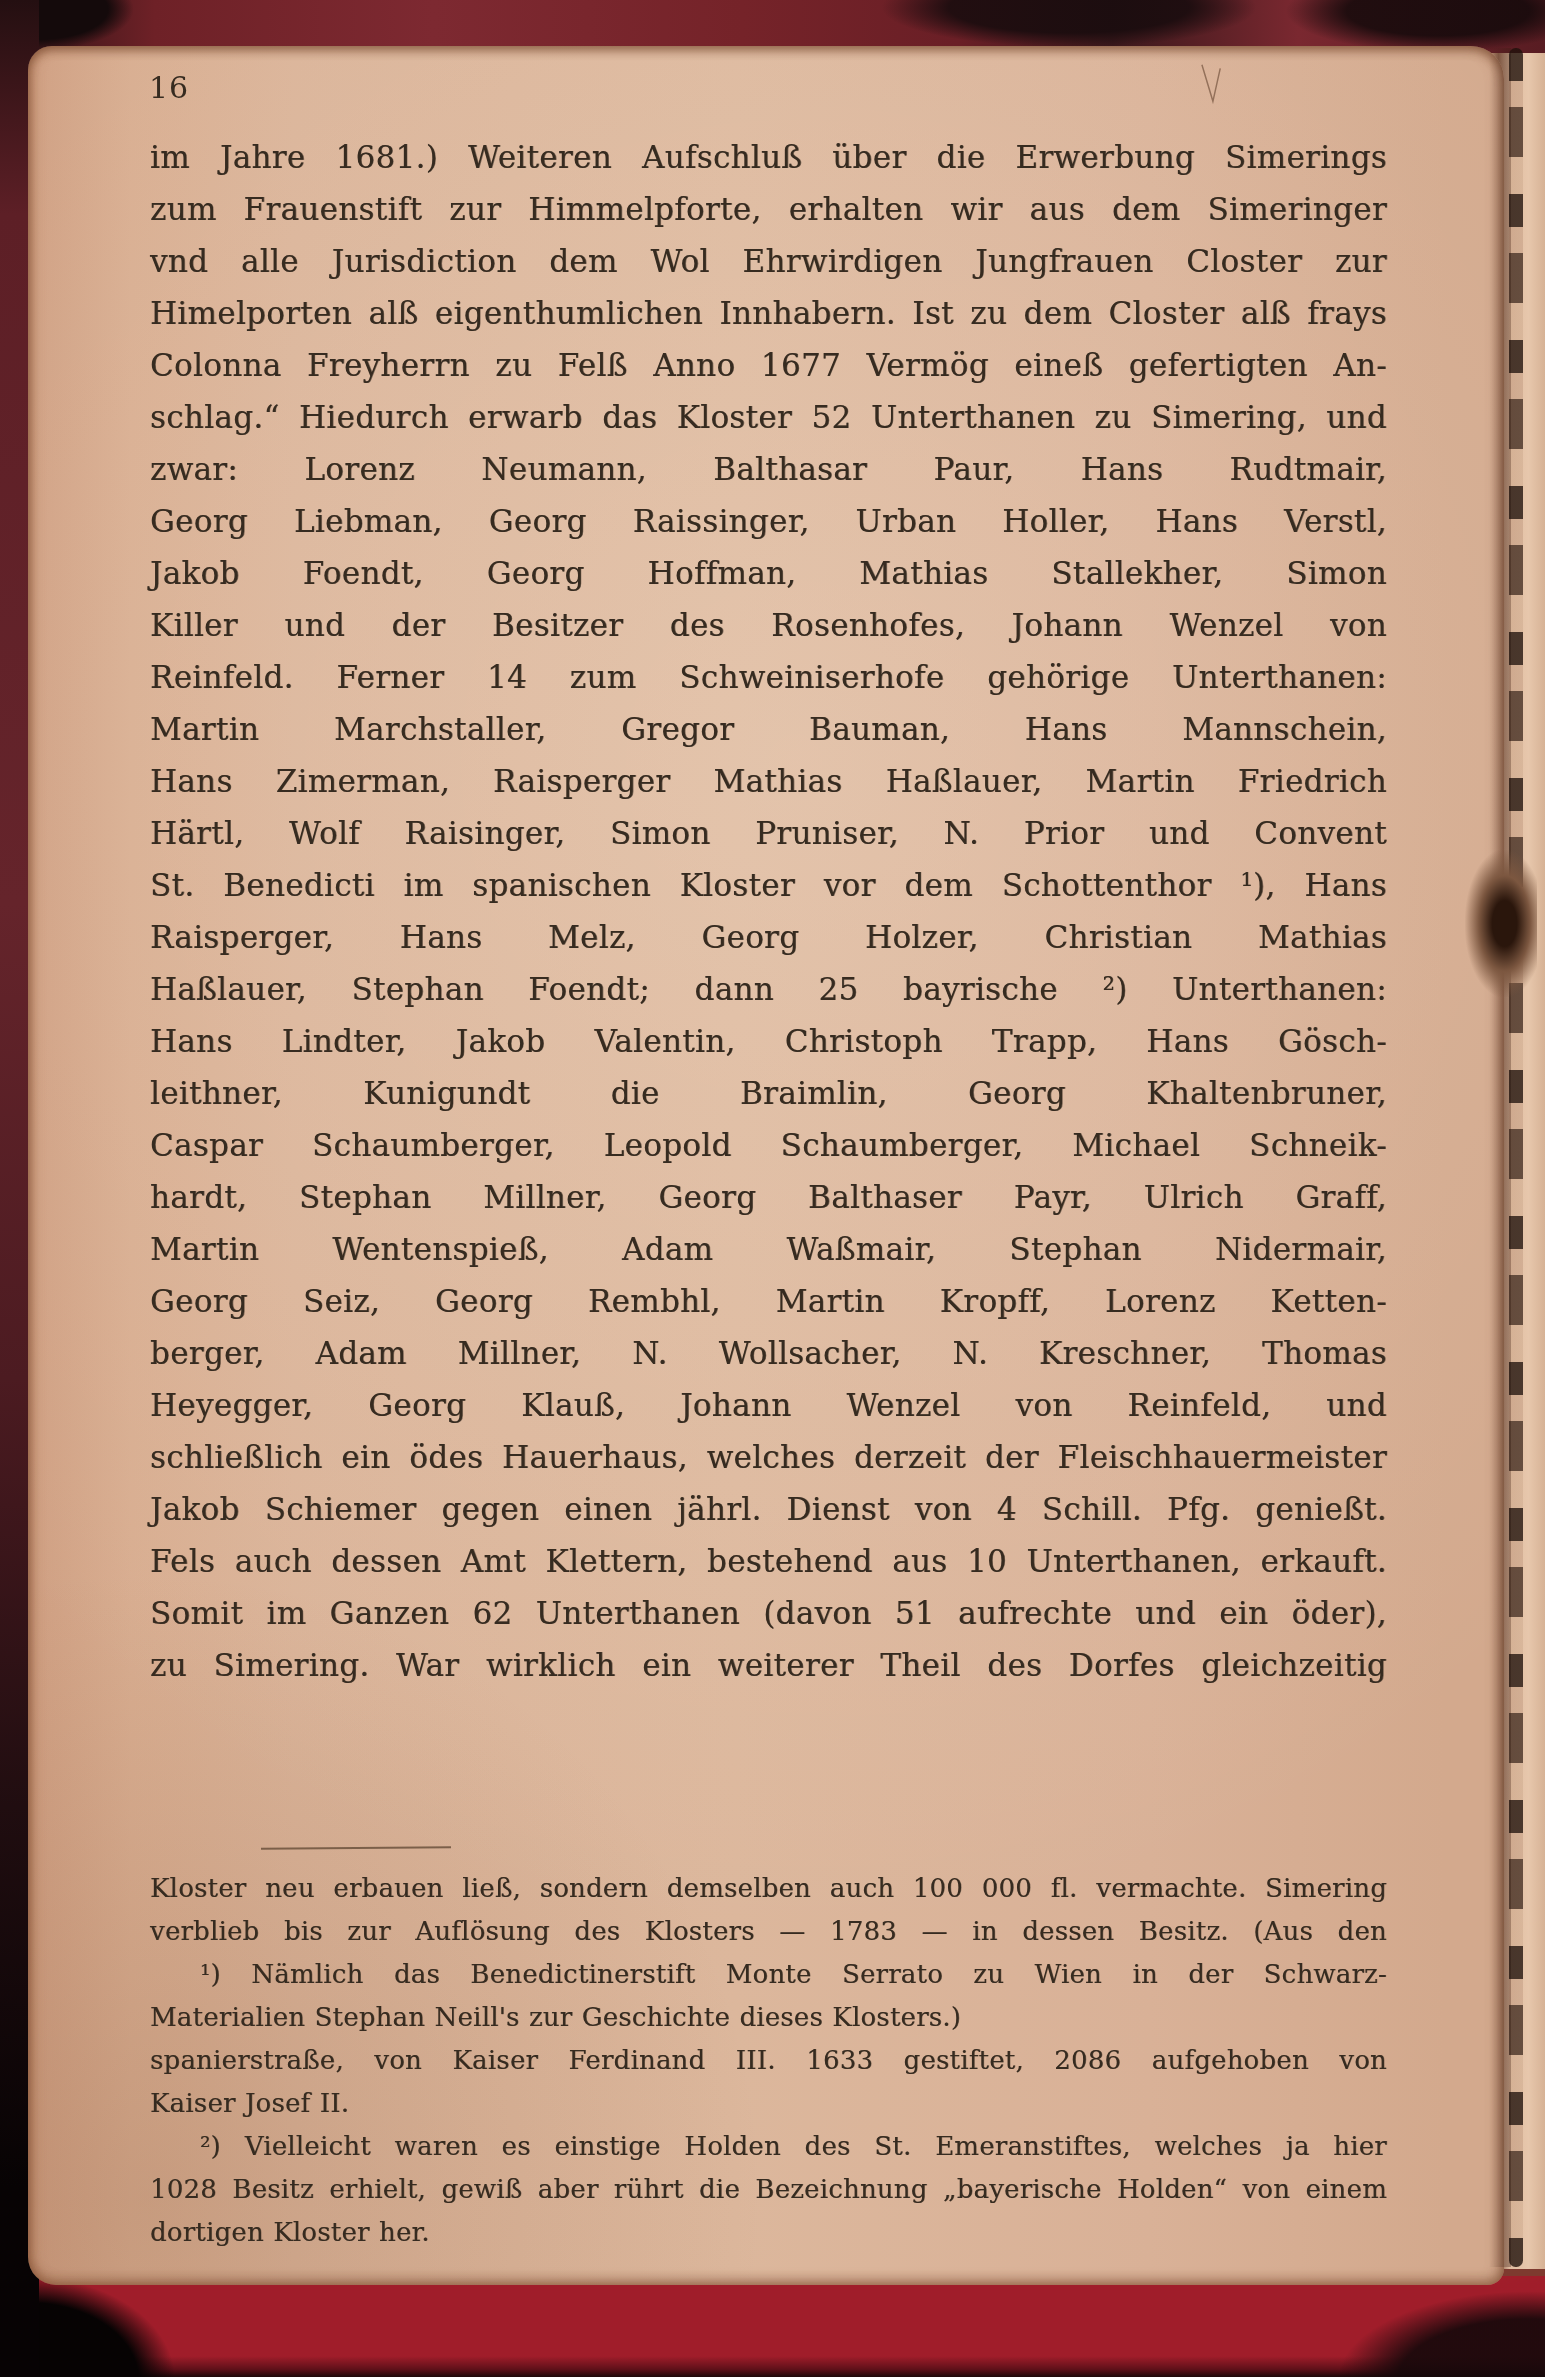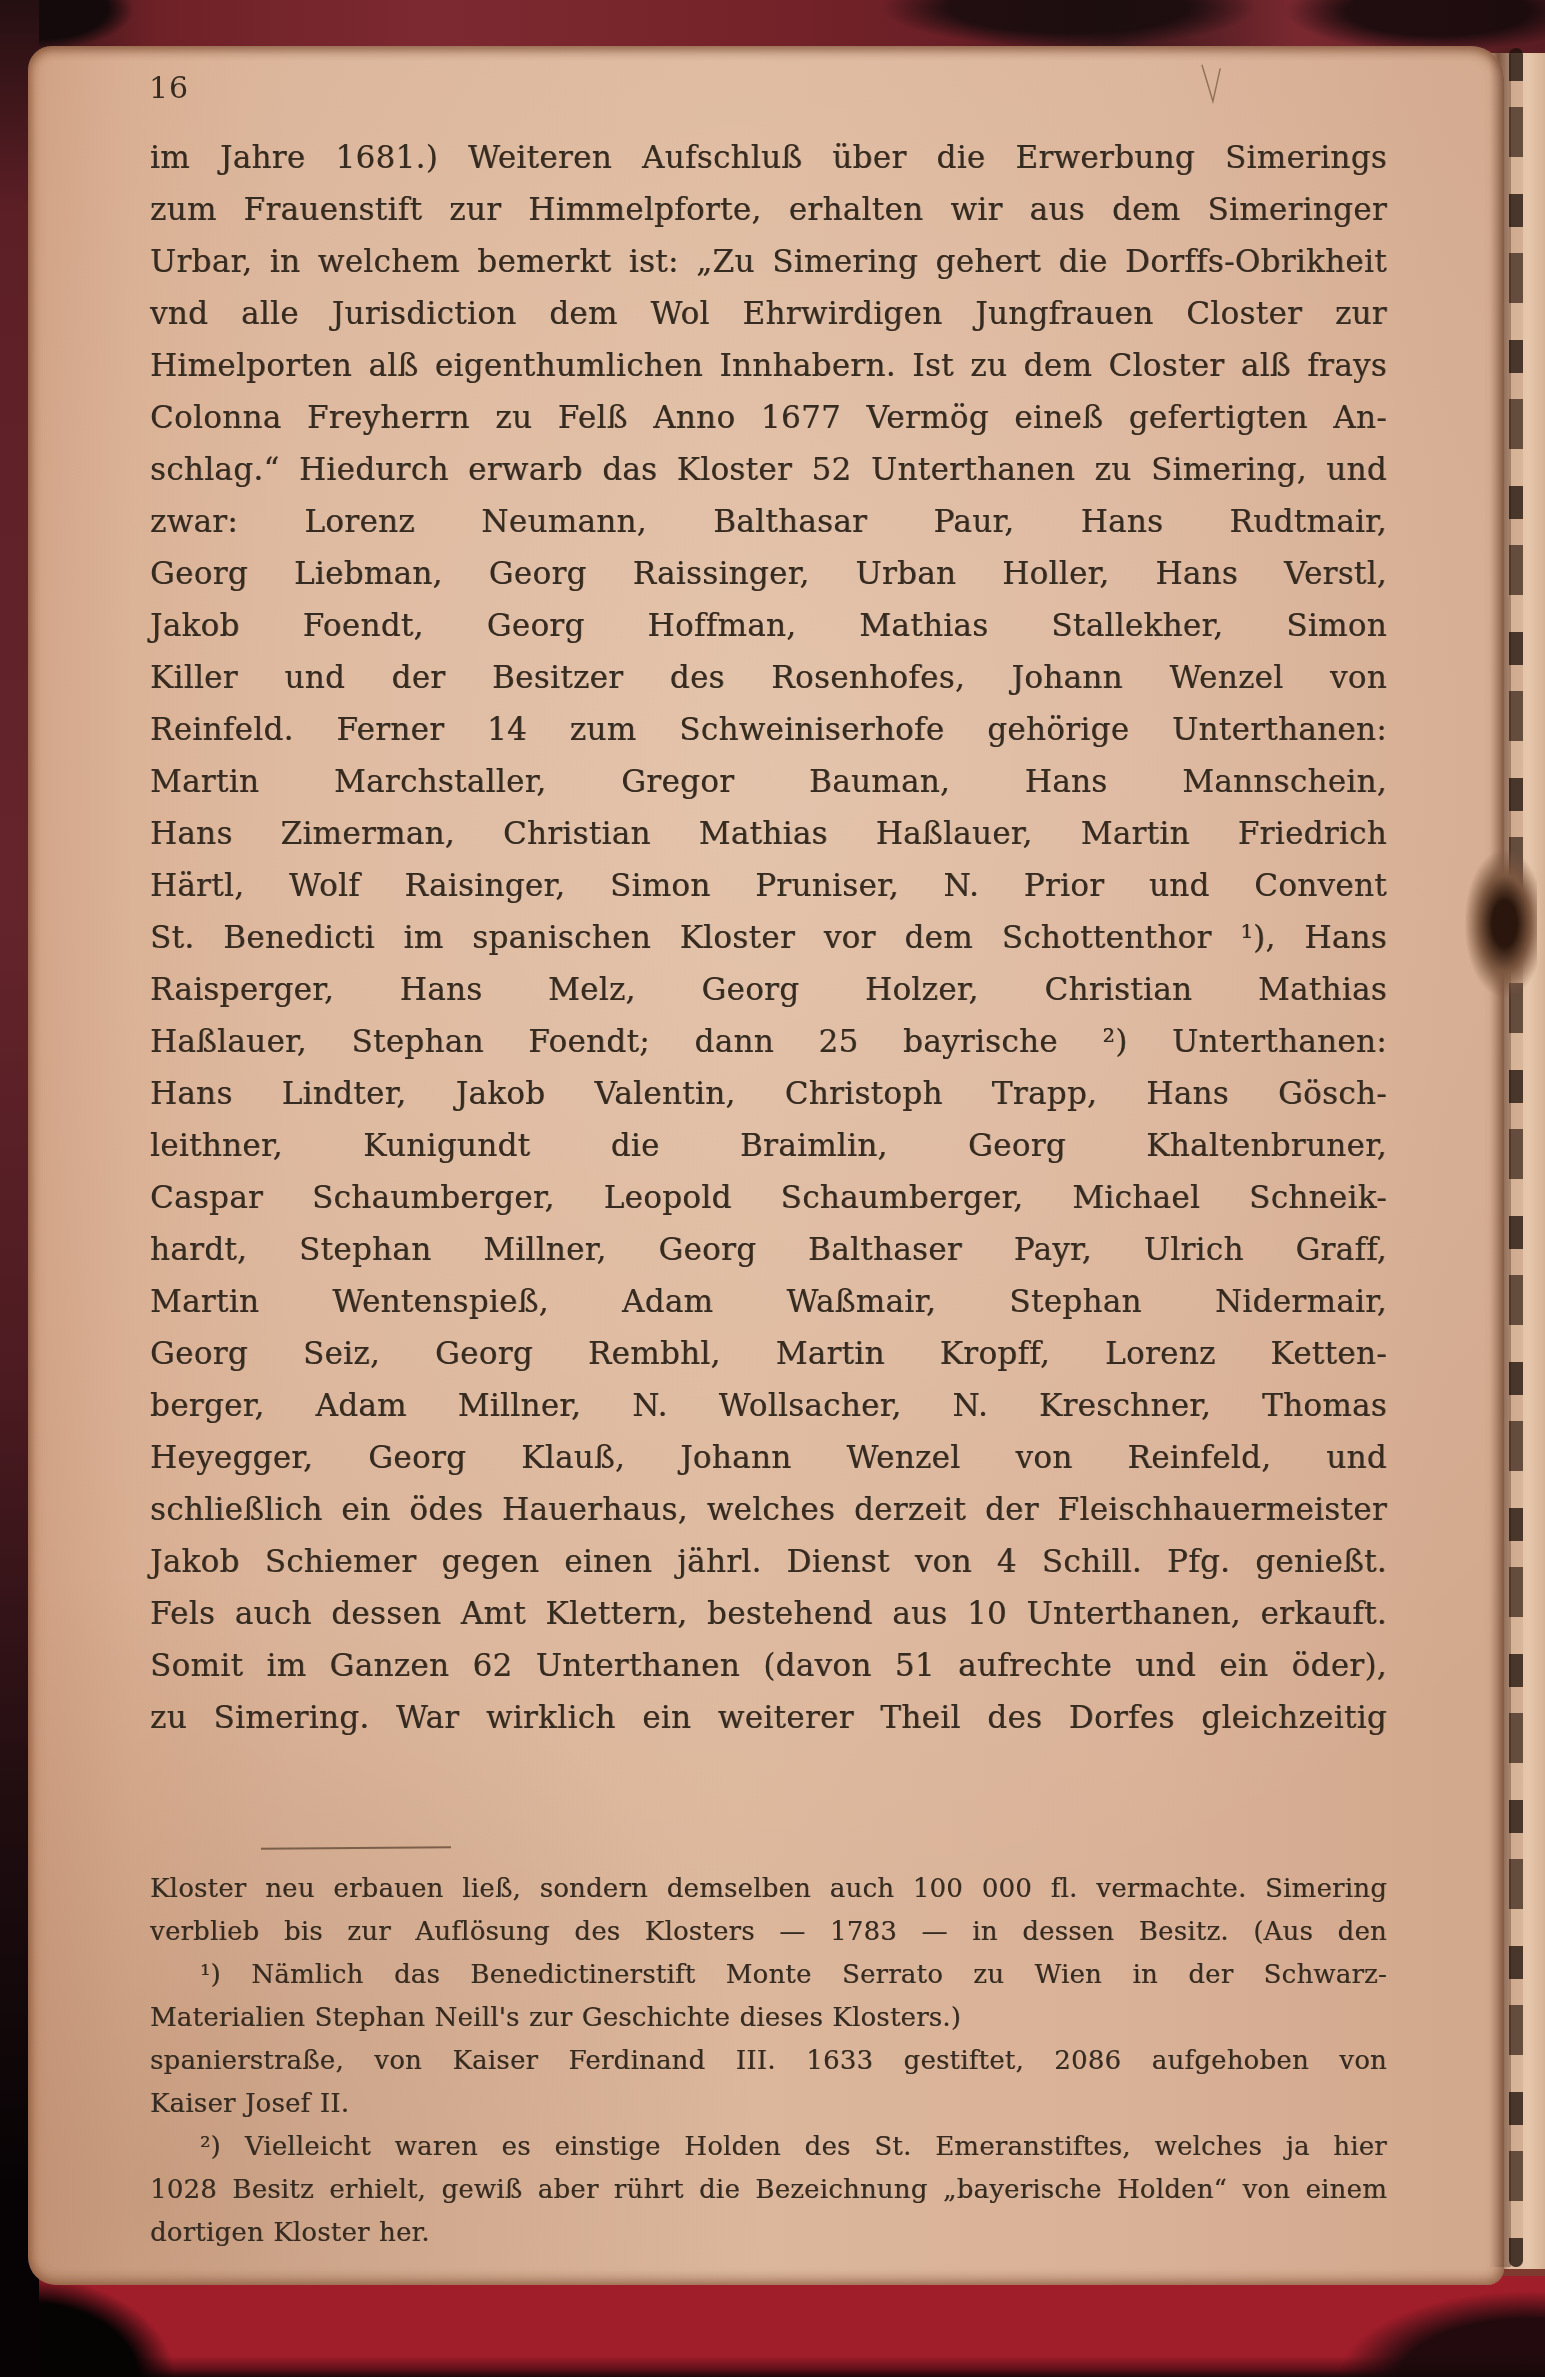--- a/index.html
+++ b/index.html
@@ -113,32 +113,31 @@
 
   <div class="fore-shadow"></div>
   <div class="fore-groove"></div>
   <div class="edge-blob"></div>
 
   <div class="pageno">16</div>
 
   <div class="bodytext">
       <div class="tline">im Jahre 1681.) Weiteren Aufschluß über die Erwerbung Simerings</div>
       <div class="tline">zum Frauenstift zur Himmelpforte, erhalten wir aus dem Simeringer</div>
-      <div class="tline">Urbar, in welchem bemerkt ist: „Zu Simering gehert die Dorffs-Obrikheit</div>
       <div class="tline">vnd alle Jurisdiction dem Wol Ehrwirdigen Jungfrauen Closter zur</div>
       <div class="tline">Himelporten alß eigenthumlichen Innhabern. Ist zu dem Closter alß frays</div>
       <div class="tline">Colonna Freyherrn zu Felß Anno 1677 Vermög eineß gefertigten An-</div>
       <div class="tline">schlag.“ Hiedurch erwarb das Kloster 52 Unterthanen zu Simering, und</div>
       <div class="tline">zwar: Lorenz Neumann, Balthasar Paur, Hans Rudtmair,</div>
       <div class="tline">Georg Liebman, Georg Raissinger, Urban Holler, Hans Verstl,</div>
       <div class="tline">Jakob Foendt, Georg Hoffman, Mathias Stallekher, Simon</div>
       <div class="tline">Killer und der Besitzer des Rosenhofes, Johann Wenzel von</div>
       <div class="tline">Reinfeld. Ferner 14 zum Schweiniserhofe gehörige Unterthanen:</div>
       <div class="tline">Martin Marchstaller, Gregor Bauman, Hans Mannschein,</div>
-      <div class="tline">Hans Zimerman, Christian Mathias Haßlauer, Martin Friedrich</div>
+      <div class="tline">Hans Zimerman, Raisperger Mathias Haßlauer, Martin Friedrich</div>
       <div class="tline">Härtl, Wolf Raisinger, Simon Pruniser, N. Prior und Convent</div>
       <div class="tline">St. Benedicti im spanischen Kloster vor dem Schottenthor ¹), Hans</div>
       <div class="tline">Raisperger, Hans Melz, Georg Holzer, Christian Mathias</div>
       <div class="tline">Haßlauer, Stephan Foendt; dann 25 bayrische ²) Unterthanen:</div>
       <div class="tline">Hans Lindter, Jakob Valentin, Christoph Trapp, Hans Gösch-</div>
       <div class="tline">leithner, Kunigundt die Braimlin, Georg Khaltenbruner,</div>
       <div class="tline">Caspar Schaumberger, Leopold Schaumberger, Michael Schneik-</div>
       <div class="tline">hardt, Stephan Millner, Georg Balthaser Payr, Ulrich Graff,</div>
       <div class="tline">Martin Wentenspieß, Adam Waßmair, Stephan Nidermair,</div>
       <div class="tline">Georg Seiz, Georg Rembhl, Martin Kropff, Lorenz Ketten-</div>

